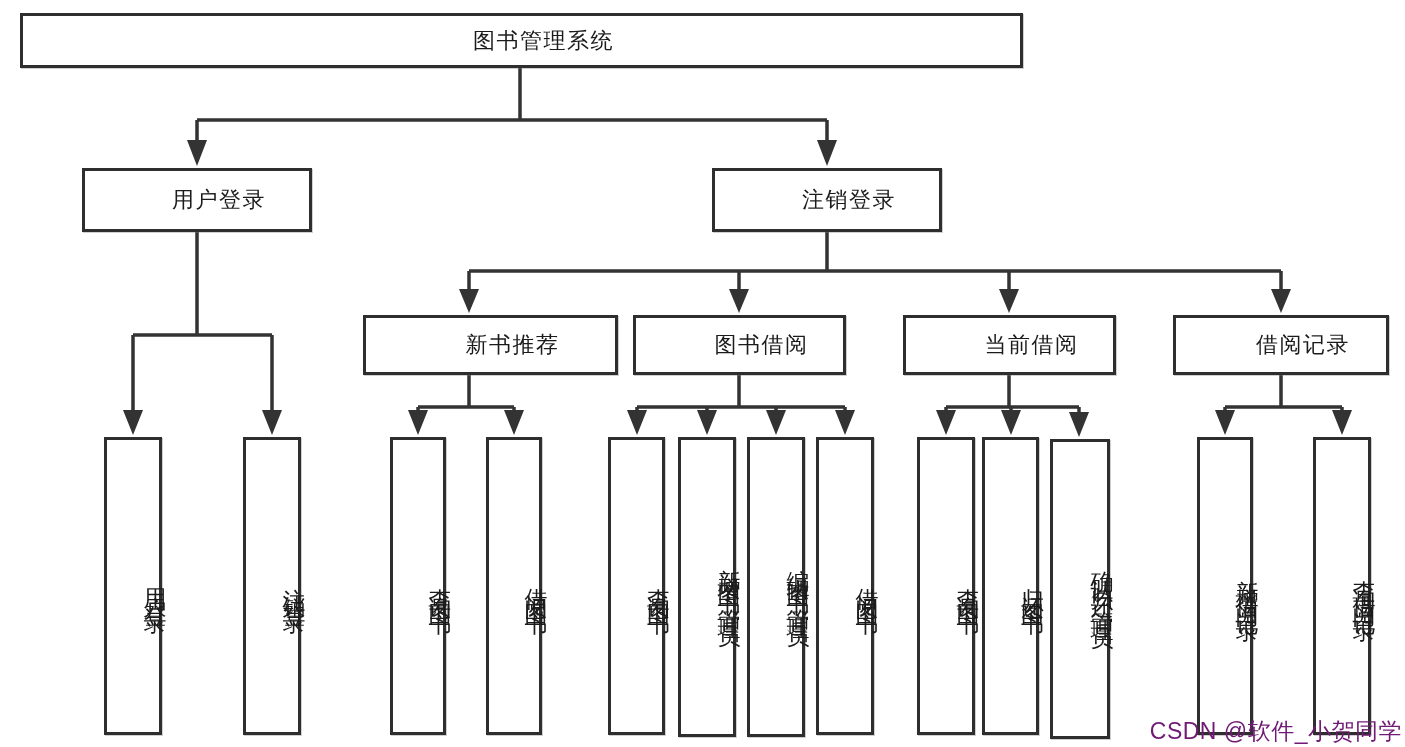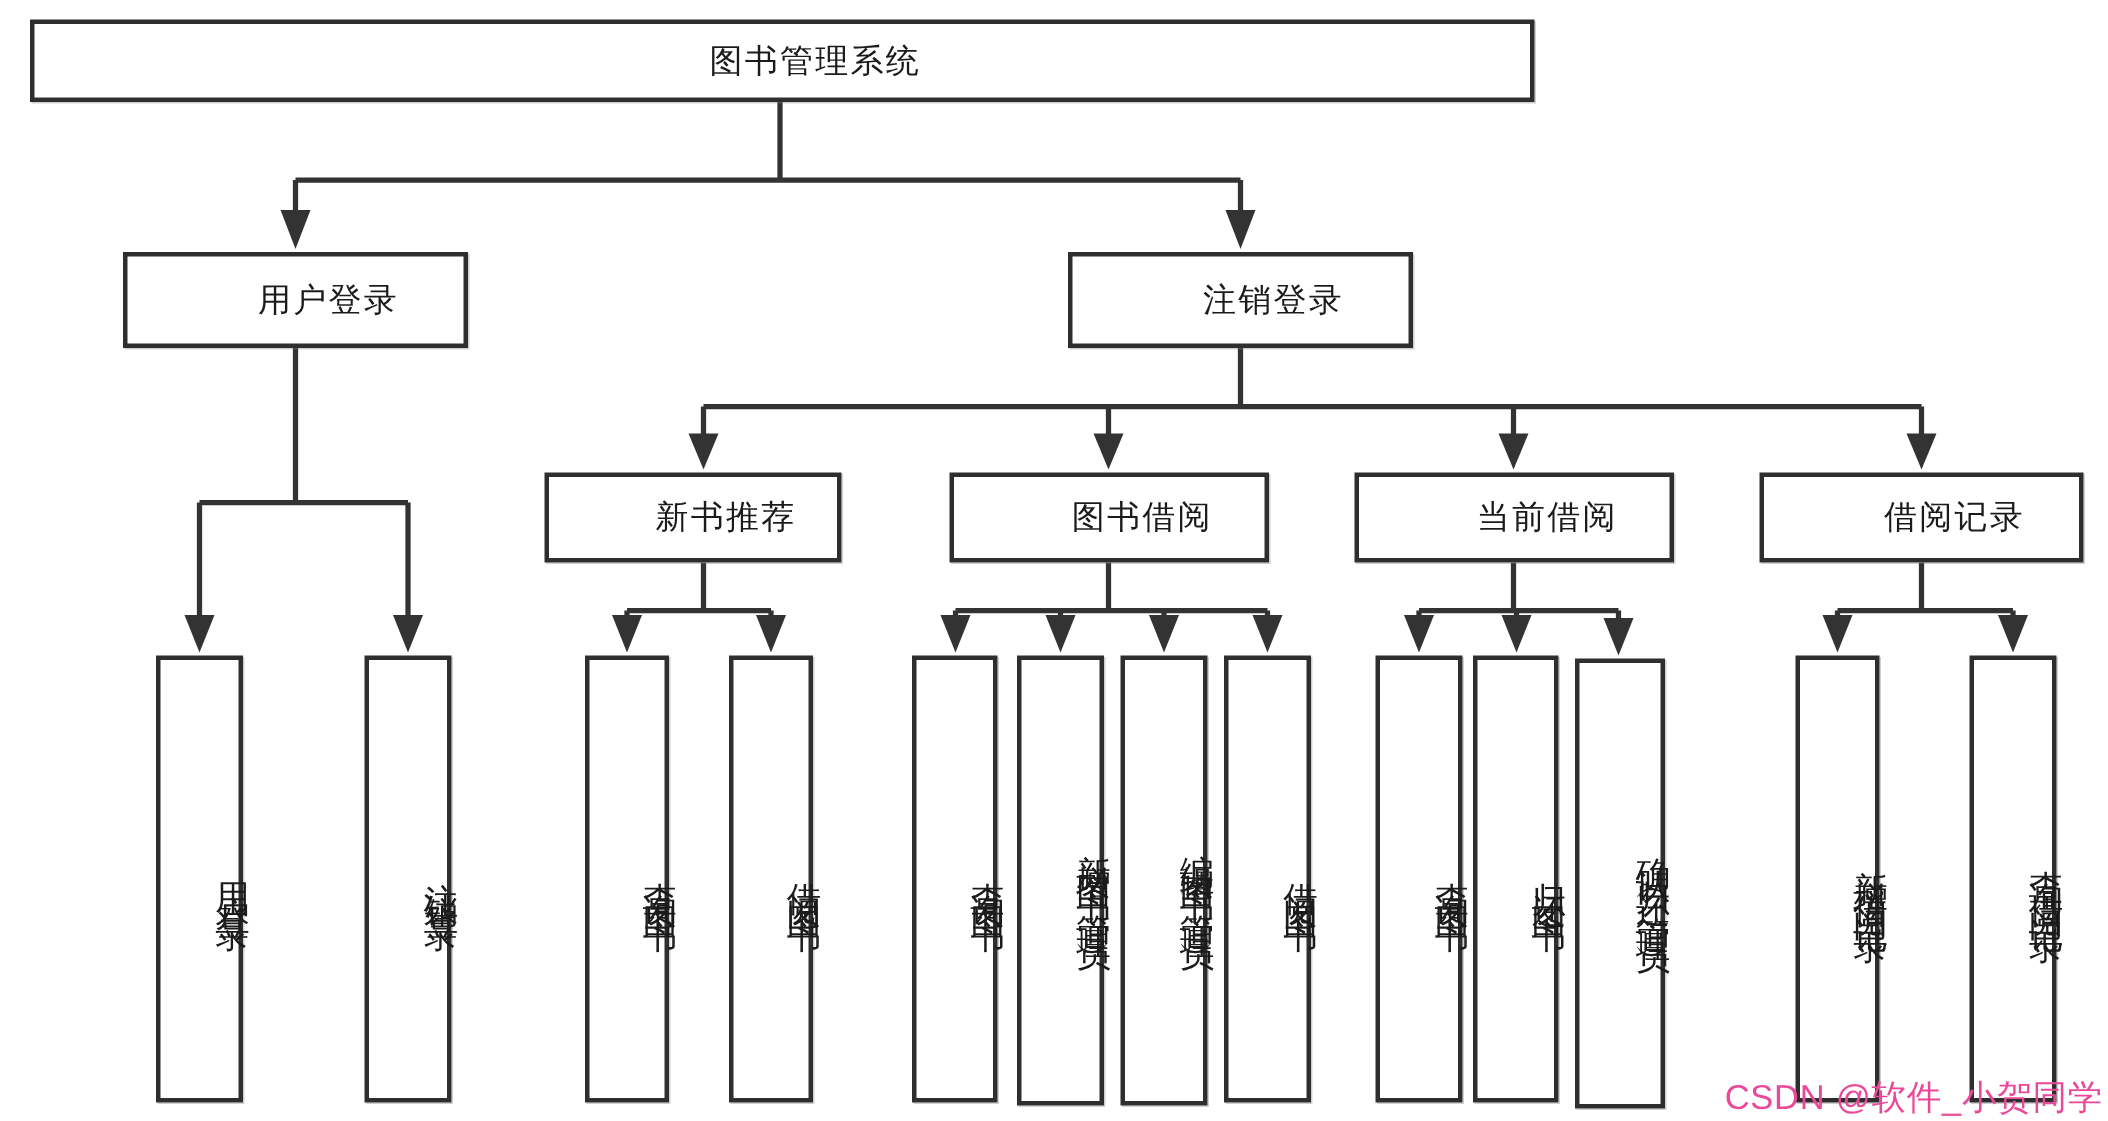--- a/index.html
+++ b/index.html
@@ -45,21 +45,21 @@
     font-size: 23px;
     line-height: 1;
     letter-spacing: 8px;
     white-space: nowrap;
   }
   .watermark {
     position: absolute;
     right: 3px;
     top: 716px;
     font-size: 23px;
-    color: #ec4899;
+    color: #701a75;
     letter-spacing: 0.5px;
     z-index: 3;
     white-space: nowrap;
   }
 </style>
 </head>
 <body>
 
 <div class="canvas">
 
@@ -117,21 +117,21 @@
     <span>图书管理系统</span>
   </div>
 
   <div class="box h" style="left:82px; top:168px; width:230px; height:64px">
     <span>用户登录</span>
   </div>
   <div class="box h" style="left:712px; top:168px; width:230px; height:64px">
     <span>注销登录</span>
   </div>
 
-  <div class="box h" style="left:363px; top:315px; width:198px; height:60px">
+  <div class="box h" style="left:363px; top:315px; width:255px; height:60px">
     <span>新书推荐</span>
   </div>
   <div class="box h" style="left:633px; top:315px; width:213px; height:60px">
     <span>图书借阅</span>
   </div>
   <div class="box h" style="left:903px; top:315px; width:213px; height:60px">
     <span>当前借阅</span>
   </div>
   <div class="box h" style="left:1173px; top:315px; width:216px; height:60px">
     <span>借阅记录</span>

